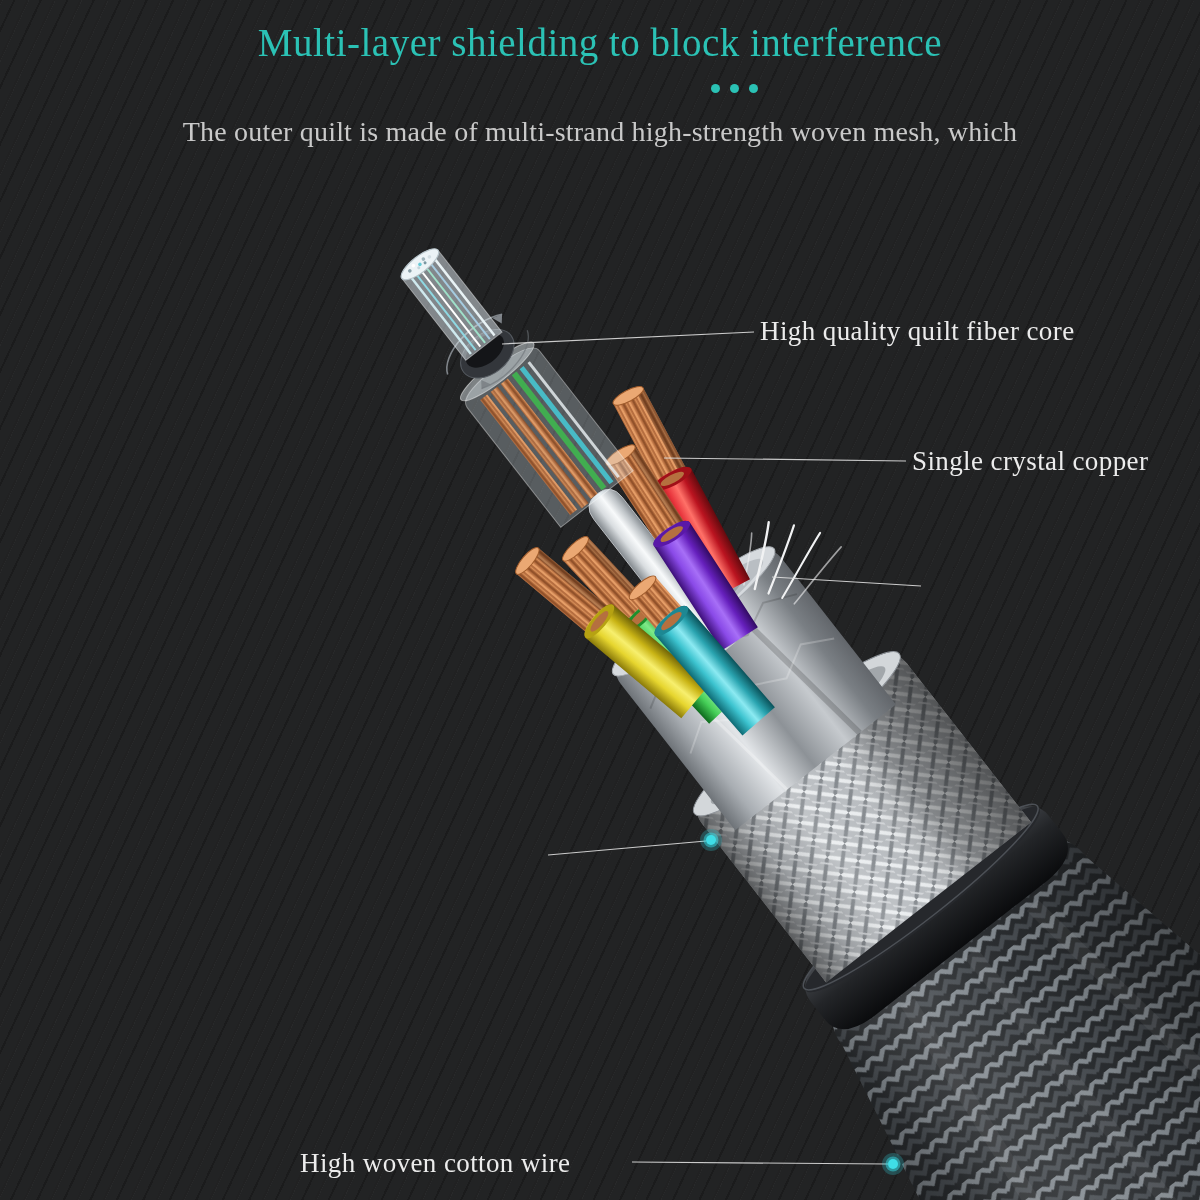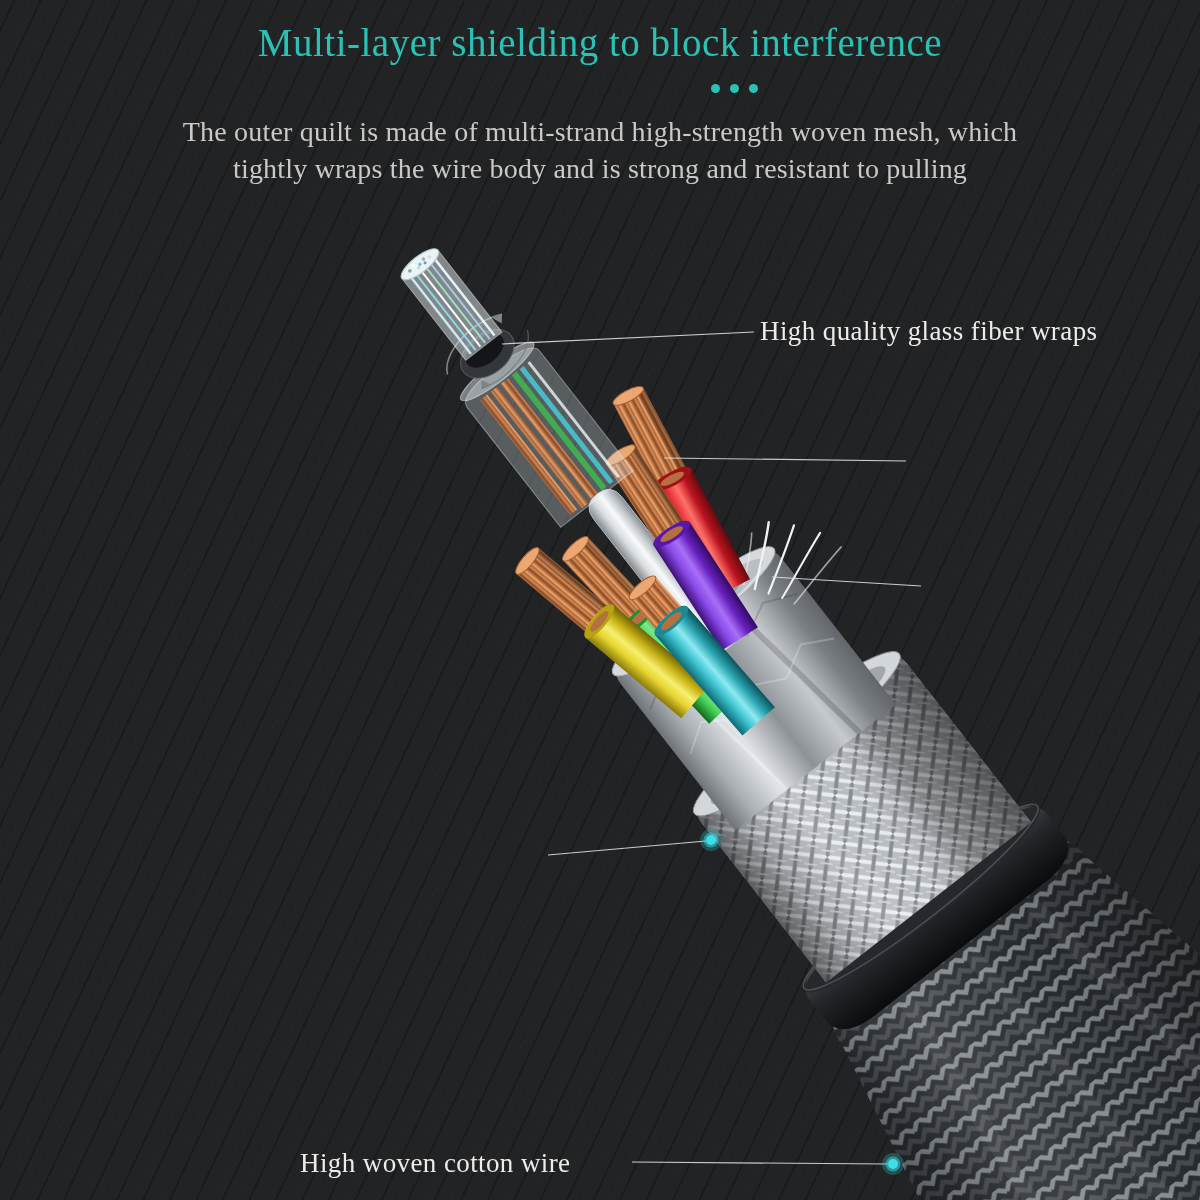--- a/index.html
+++ b/index.html
@@ -42,21 +42,20 @@
   <div class="page-title">Multi-layer shielding to block interference</div>
 
   <div class="title-dots">
     <span></span>
     <span></span>
     <span></span>
   </div>
 
   <div class="description">
     <div>The outer quilt is made of multi-strand high-strength woven mesh, which</div>
-    <div>tightly wraps the wire body and is strong and resistant to pulling</div>
   </div>
 
   <svg class="scene" width="1200" height="1200" viewBox="0 0 1200 1200">
     <defs>
       <pattern id="copperPat" width="10" height="12" patternUnits="userSpaceOnUse">
         <rect width="10" height="12" fill="#b36b3d"></rect>
         <rect x="1" width="2.4" height="12" fill="#e59d66"></rect>
         <rect x="5.2" width="1.6" height="12" fill="#8a4c25"></rect>
         <rect x="8" width="1.2" height="12" fill="#d68f58"></rect>
       </pattern>
@@ -287,16 +286,17 @@
         <circle cx="711" cy="840" r="5" fill="#3fdde6"></circle>
       </g>
       <g>
         <circle cx="893" cy="1164" r="11" fill="#36d9e3" opacity="0.25"></circle>
         <circle cx="893" cy="1164" r="7.5" fill="#36d9e3" opacity="0.5"></circle>
         <circle cx="893" cy="1164" r="5" fill="#3fdde6"></circle>
       </g>
     </g>
   </svg>
 
-  <div class="callout-label lbl-glass">High quality glass fiber wraps</div>
+  <div class="callout-label lbl-glass">High quality quilt fiber core</div>
+  <div class="callout-label lbl-copper">Single crystal copper</div>
   <div class="callout-label lbl-mesh">High woven cotton wire</div>
 
 </div>
 
 </body></html>

